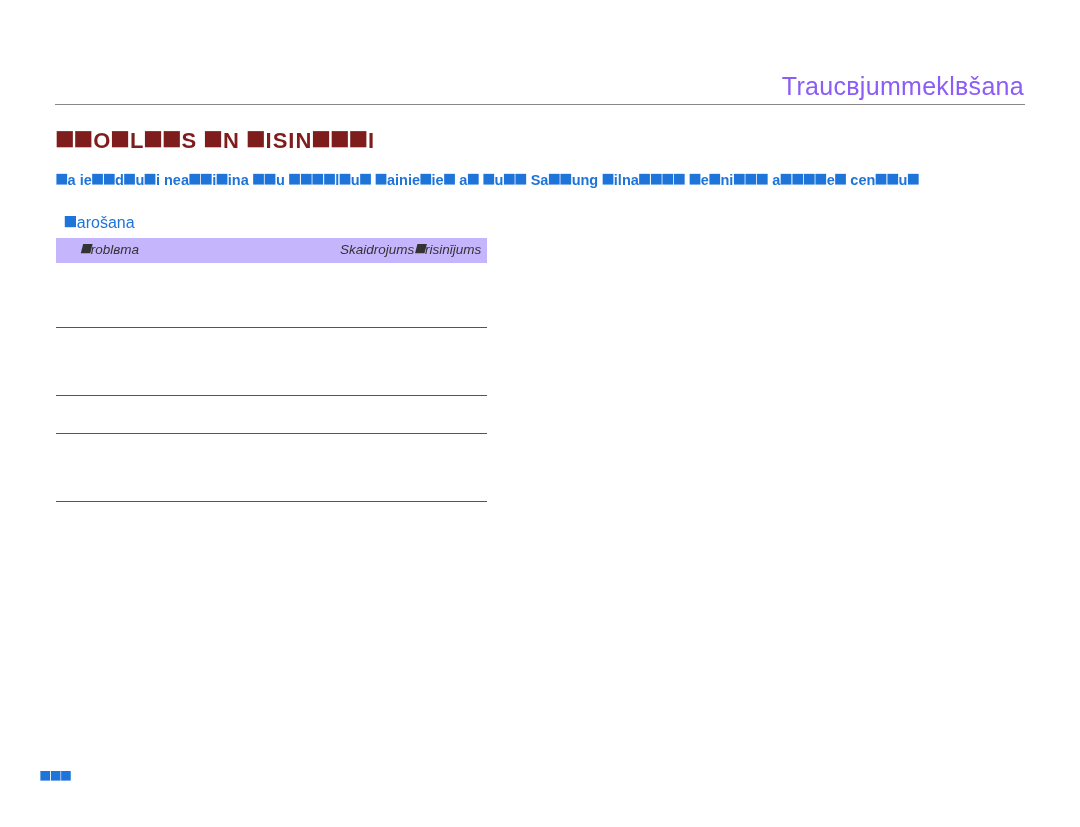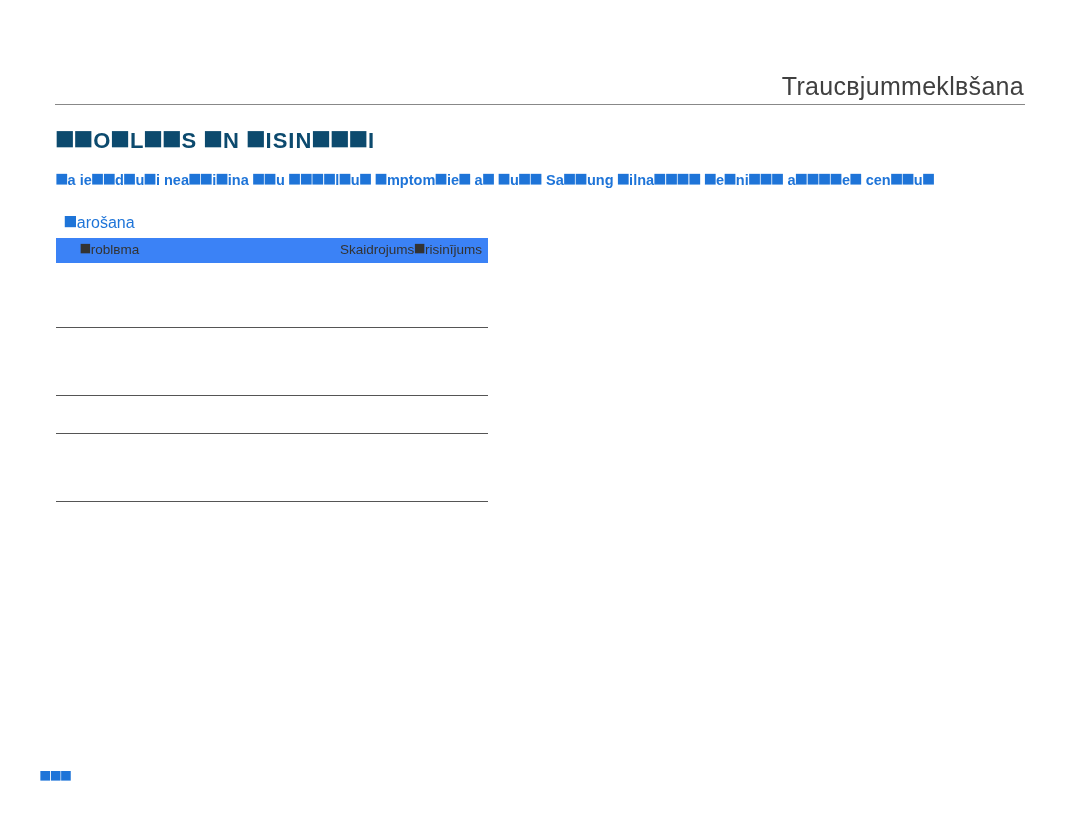--- a/index.html
+++ b/index.html
@@ -17,30 +17,30 @@
     right: 55px;
     height: 1px;
     background: #888;
   }
   .header-text {
     position: absolute;
     top: 72px;
     right: 56px;
     font-size: 25px;
     font-weight: 300;
-    color: #404040;
+    color: #8b5cf6;
     letter-spacing: 0.3px;
   }
   .title {
     position: absolute;
     top: 128px;
     left: 56px;
     font-size: 22px;
     font-weight: 700;
-    color: #0c4a6e;
+    color: #7f1d1d;
     letter-spacing: 1px;
   }
   .blue-bold {
     position: absolute;
     top: 172px;
     left: 56px;
     right: 40px;
     font-size: 14.5px;
     font-weight: 700;
     color: #1e74d8;
@@ -57,21 +57,22 @@
   }
   .table {
     position: absolute;
     left: 56px;
     right: 55px;
     border-collapse: collapse;
   }
   .table1 { top: 238px; }
   .table2 { top: 538px; }
   .thead-row {
-    background: #3b82f6;
+    background: #c4b5fd;
+    font-style: italic;
   }
   .th {
     font-size: 13.5px;
     font-weight: 400;
     color: #333;
     text-align: left;
     padding: 4px 6px 5px 24px;
     height: 24px;
   }
   .th.col1 { width: 260px; }
@@ -102,21 +103,21 @@
 </head>
 <body>
 
 <div class="page">
 
   <div class="header-text">Traucвjummeklвšana</div>
   <div class="header-line"></div>
 
   <div class="title">⯀⯀O⯀L⯀⯀S ⯀N ⯀ISIN⯀⯀⯀I</div>
 
-  <div class="blue-bold">⯀a ie⯀⯀d⯀u⯀i nea⯀⯀i⯀ina ⯀⯀u ⯀⯀⯀⯀l⯀u⯀ ⯀mptom⯀ie⯀ a⯀ ⯀u⯀⯀ Sa⯀⯀ung ⯀ilna⯀⯀⯀⯀ ⯀e⯀ni⯀⯀⯀ a⯀⯀⯀⯀e⯀ cen⯀⯀u⯀</div>
+  <div class="blue-bold">⯀a ie⯀⯀d⯀u⯀i nea⯀⯀i⯀ina ⯀⯀u ⯀⯀⯀⯀l⯀u⯀ ⯀ainie⯀ie⯀ a⯀ ⯀u⯀⯀ Sa⯀⯀ung ⯀ilna⯀⯀⯀⯀ ⯀e⯀ni⯀⯀⯀ a⯀⯀⯀⯀e⯀ cen⯀⯀u⯀</div>
 
   <div class="section-label">⯀arošana</div>
 
   <table class="table table1">
     <thead>
       <tr class="thead-row">
         <th class="th col1">⯀roblвma</th>
         <th class="th col2">Skaidrojums⯀risinījums</th>
       </tr>
     </thead>

